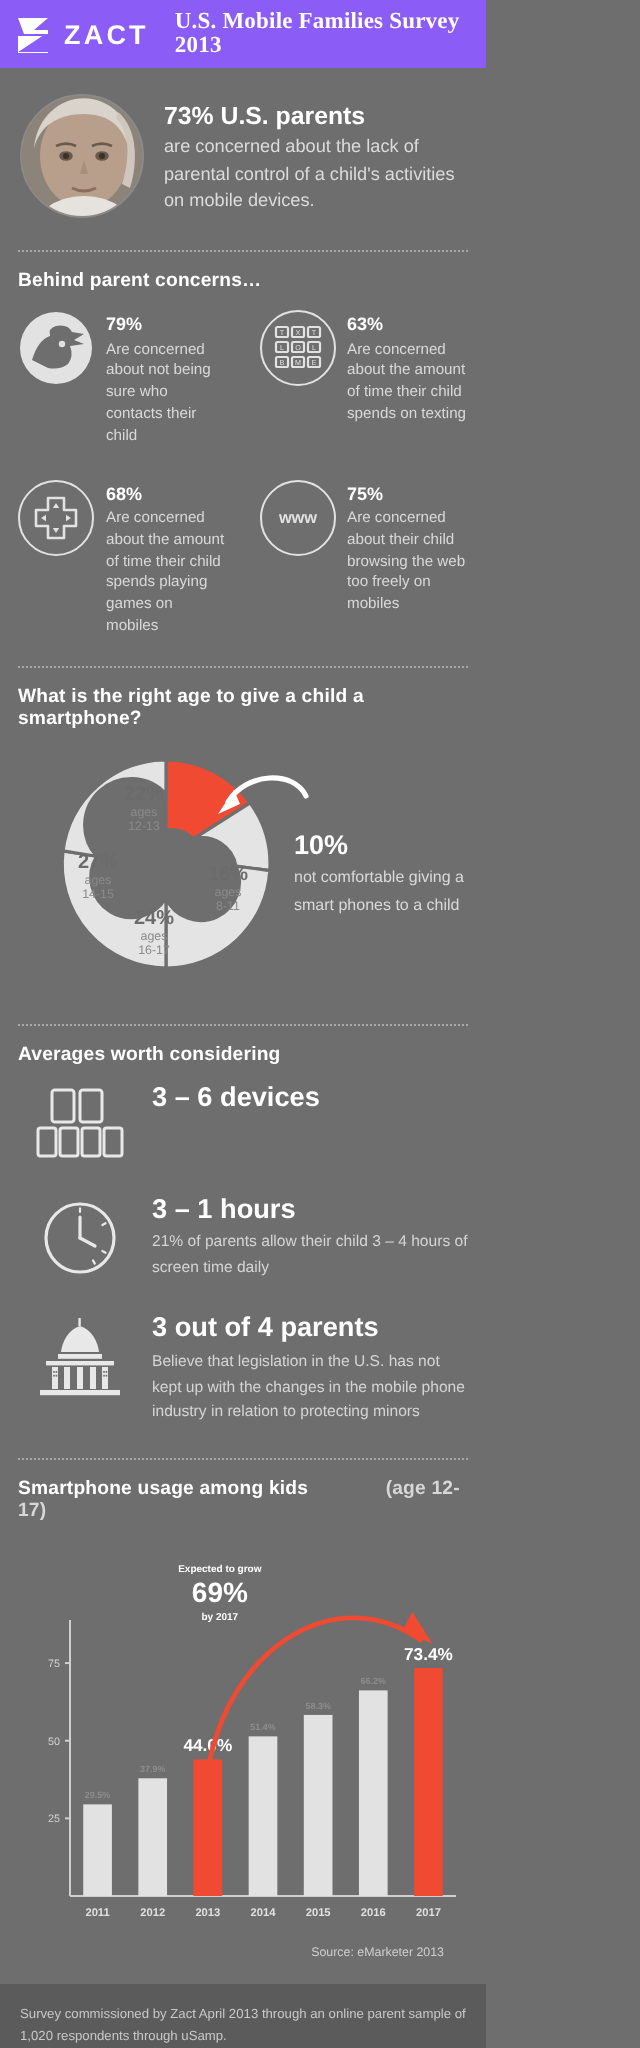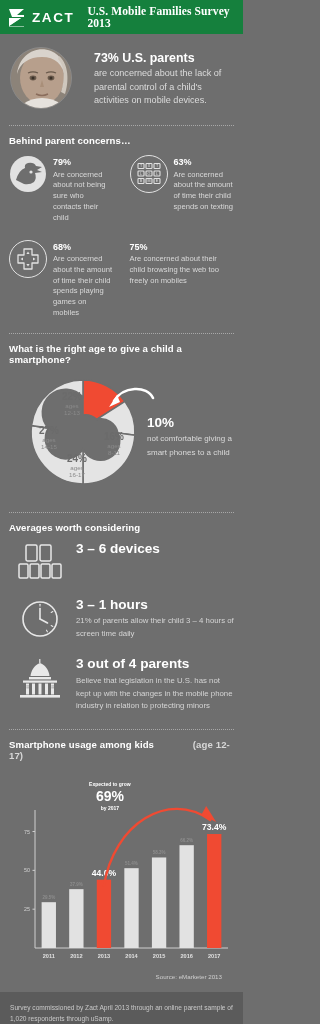--- a/index.html
+++ b/index.html
@@ -6,21 +6,21 @@
   html, body {
     width: 243px;
     background: #6e6e6e;
     font-family: "Liberation Sans", sans-serif;
     -webkit-font-smoothing: antialiased;
   }
   .page { width: 243px; position: relative; overflow: hidden; }
 
   
   .header {
-    background: #15803d;
+    background: #8b5cf6;
     height: 34px;
     display: flex;
     align-items: center;
     padding: 0 8px;
     gap: 7px;
   }
   .logo-mark { width: 17px; height: 19px; flex: none; position: relative; }
   .logo-mark svg { display: block; }
   .logo-word {
     color: #ffffff;
@@ -62,21 +62,21 @@
   }
   .avatar {
     width: 62px; height: 62px; border-radius: 50%;
     flex: none;
     overflow: hidden;
     border: 1px solid #8a8a8a;
     background: #8d8279;
     position: relative;
   }
   .avatar svg { display:block; }
-  .hero-text { padding-top: 4px; margin-left: 12px; }
+  .hero-text { padding-top: 4px; }
   .hero-head {
     color: #ffffff;
     font-size: 12.4px;
     font-weight: bold;
     line-height: 1.15;
     margin-bottom: 2px;
   }
   .hero-body {
     color: #dcdcdc;
     font-size: 9.1px;
@@ -321,20 +321,25 @@
             <polygon points="24.5,17 22,15.4 22,18.6" fill="#e2e2e2"></polygon>
           </svg>
         </div>
         <div>
           <div class="concern-pct"><span>68</span><span>%</span></div>
           <div class="concern-desc">Are concerned about the amount of time their child spends playing games on mobiles</div>
         </div>
       </div>
 
       <div class="concern">
+        <div class="concern-icon">
+          <svg width="34" height="34" viewBox="0 0 34 34">
+            <text x="17" y="19.6" text-anchor="middle" font-size="8.2" font-weight="bold" font-family="Liberation Sans, sans-serif" fill="#e2e2e2">www</text>
+          </svg>
+        </div>
         <div>
           <div class="concern-pct"><span>75</span><span>%</span></div>
           <div class="concern-desc">Are concerned about their child browsing the web too freely on mobiles</div>
         </div>
       </div>
 
     </div>
   </div>
 
   <div class="divider"></div>

